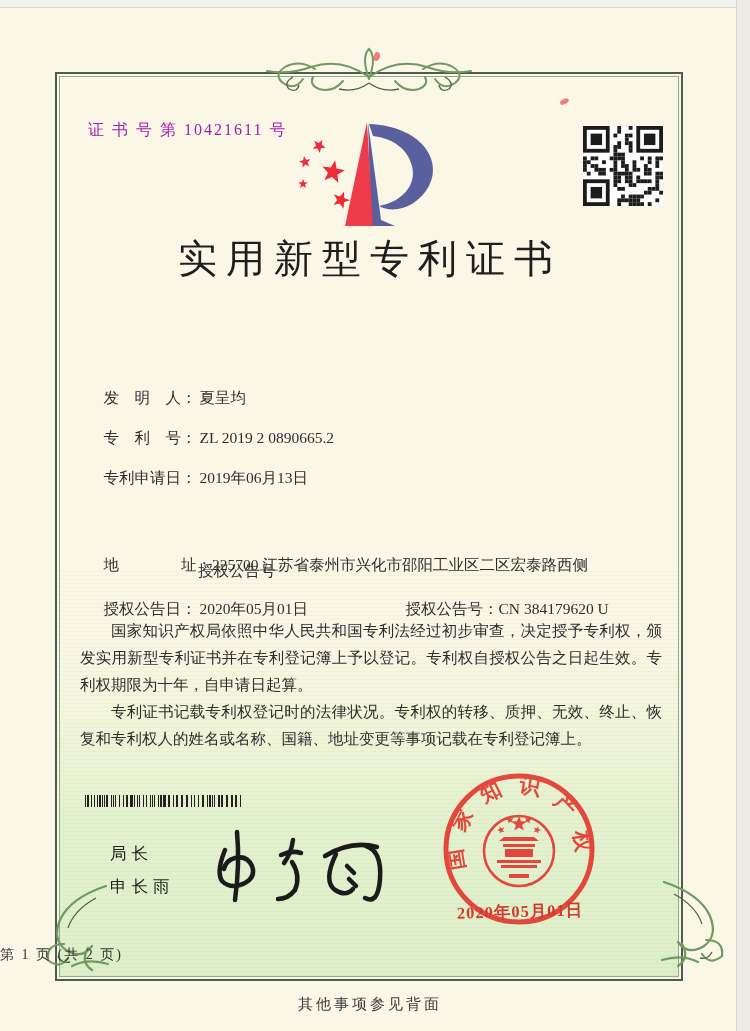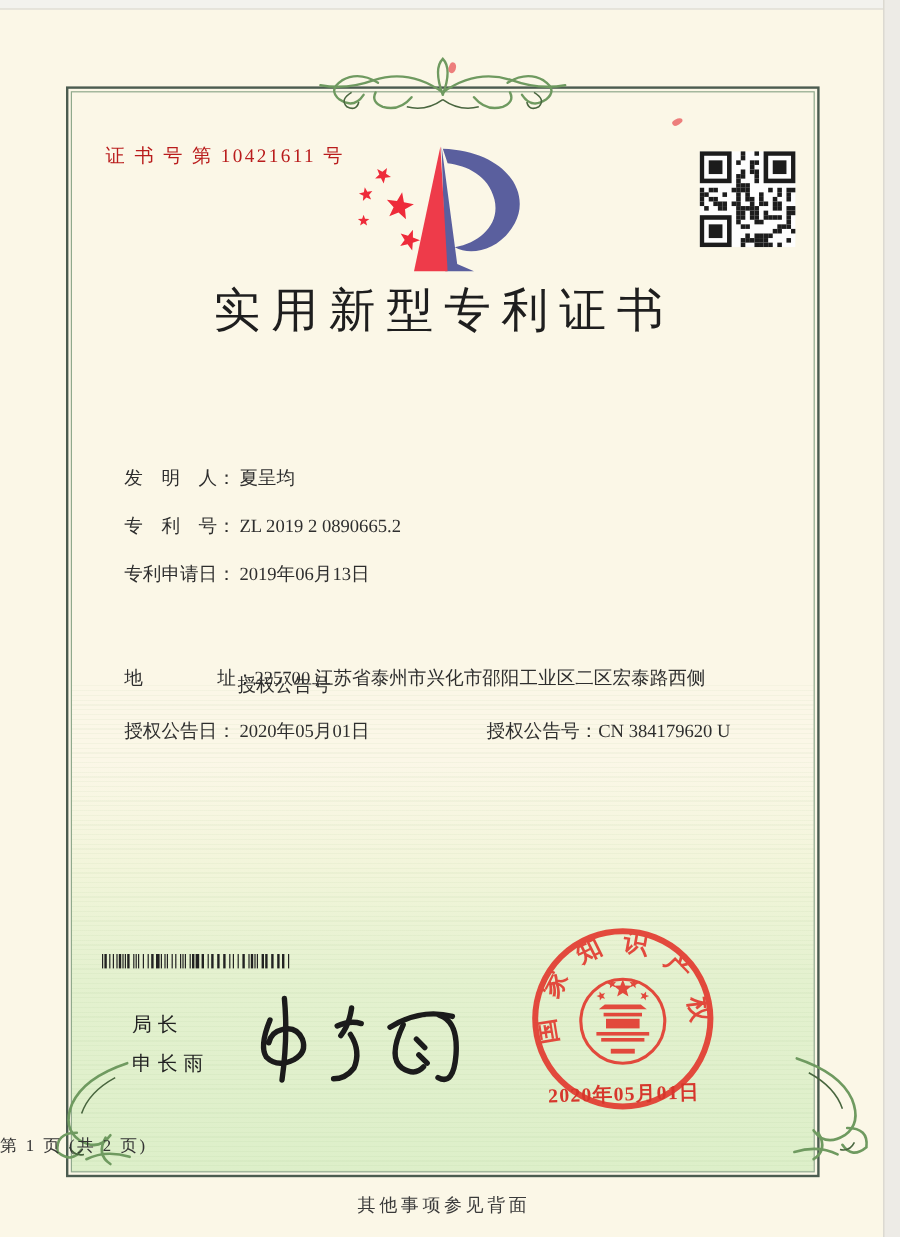--- a/index.html
+++ b/index.html
@@ -11,21 +11,21 @@
   }
   .top-strip{position:absolute;left:0;top:0;width:750px;height:7px;background:#f3f2ee;border-bottom:1px solid #ddd9cf;}
   .right-edge{position:absolute;top:0;right:0;width:13px;height:1031px;background:#edebe6;border-left:1px solid #d7d4cb;}
   
   .frame{position:absolute;left:55px;top:72px;width:624px;height:905px;border:2px solid #4b5c50;}
   .frame-inner{position:absolute;left:2px;top:2px;right:2px;bottom:2px;border:1px solid #8fa98c;
     background:linear-gradient(180deg,#fbf7e7 0%,#fbf7e7 62%,#f2f5da 72%,#e4f1cf 82%,#ddefc9 100%);}
   .texture{position:absolute;left:0;top:55%;right:0;bottom:0;
     background:repeating-linear-gradient(0deg,rgba(120,165,100,0.06) 0 1px,transparent 1px 4px);}
   .abs{position:absolute;}
-  .cert-no{left:88px;top:120px;font-size:16px;letter-spacing:2px;color:#b91c1c;white-space:pre;}
+  .cert-no{left:88px;top:120px;font-size:16px;letter-spacing:2px;color:#a21caf;white-space:pre;}
   .title{left:0;top:232px;width:740px;text-align:center;font-size:39px;font-weight:normal;
     letter-spacing:9px;color:#1e1e1e;}
   .field-row{left:88px;font-size:15.5px;color:#2e2e2e;white-space:pre;}
   .field-label{display:inline-block;min-width:96px;white-space:pre;}
   .field-value{white-space:pre;}
   .addr2{left:198px;font-size:15.5px;color:#2e2e2e;}
   .grant-no{left:390px;}
   .paras{left:80px;top:617px;width:582px;font-size:15.5px;line-height:27px;text-align:justify;color:#2d2d2d;}
   .paras p{margin:0;text-indent:2em;}
   .barcode{left:85px;top:795px;width:158px;height:12px;display:flex;align-items:stretch;}
@@ -260,20 +260,24 @@
     <span class="field-label">地　　　　址：</span><span class="field-value">225700 江苏省泰州市兴化市邵阳工业区二区宏泰路西侧</span>
   </div>
   <div class="abs addr2" style="top:561px">授权公告号</div>
   <div class="abs field-row" style="top:581px">
     <span class="field-label">授权公告日：</span><span class="field-value">2020年05月01日</span>
   </div>
   <div class="abs field-row grant-no" style="top:581px">
     <span>授权公告号：</span><span class="field-value">CN 384179620 U</span>
   </div>
 
+  <div class="abs paras">
+    <p>国家知识产权局依照中华人民共和国专利法经过初步审查，决定授予专利权，颁发实用新型专利证书并在专利登记簿上予以登记。专利权自授权公告之日起生效。专利权期限为十年，自申请日起算。</p>
+    <p>专利证书记载专利权登记时的法律状况。专利权的转移、质押、无效、终止、恢复和专利权人的姓名或名称、国籍、地址变更等事项记载在专利登记簿上。</p>
+  </div>
 
   <div class="abs barcode" id="barcode">
       <i style="width: 1px; margin-right: 1px;"></i>
       <i style="width: 2px; margin-right: 2px;"></i>
       <i style="width: 1px; margin-right: 2px;"></i>
       <i style="width: 1px; margin-right: 2px;"></i>
       <i style="width: 2px; margin-right: 1px;"></i>
       <i style="width: 2px; margin-right: 1px;"></i>
       <i style="width: 1px; margin-right: 1px;"></i>
       <i style="width: 1px; margin-right: 1px;"></i>

